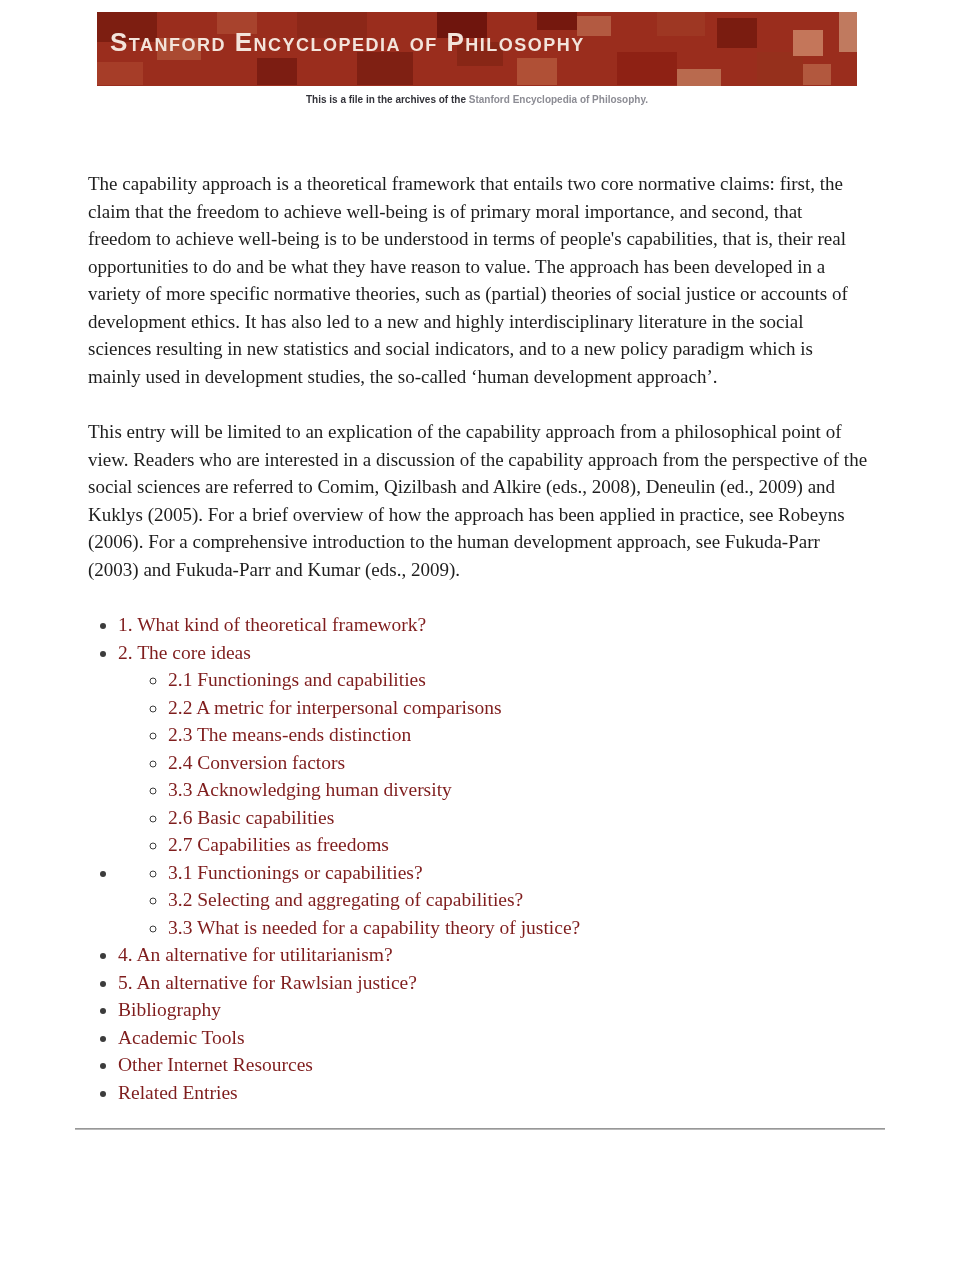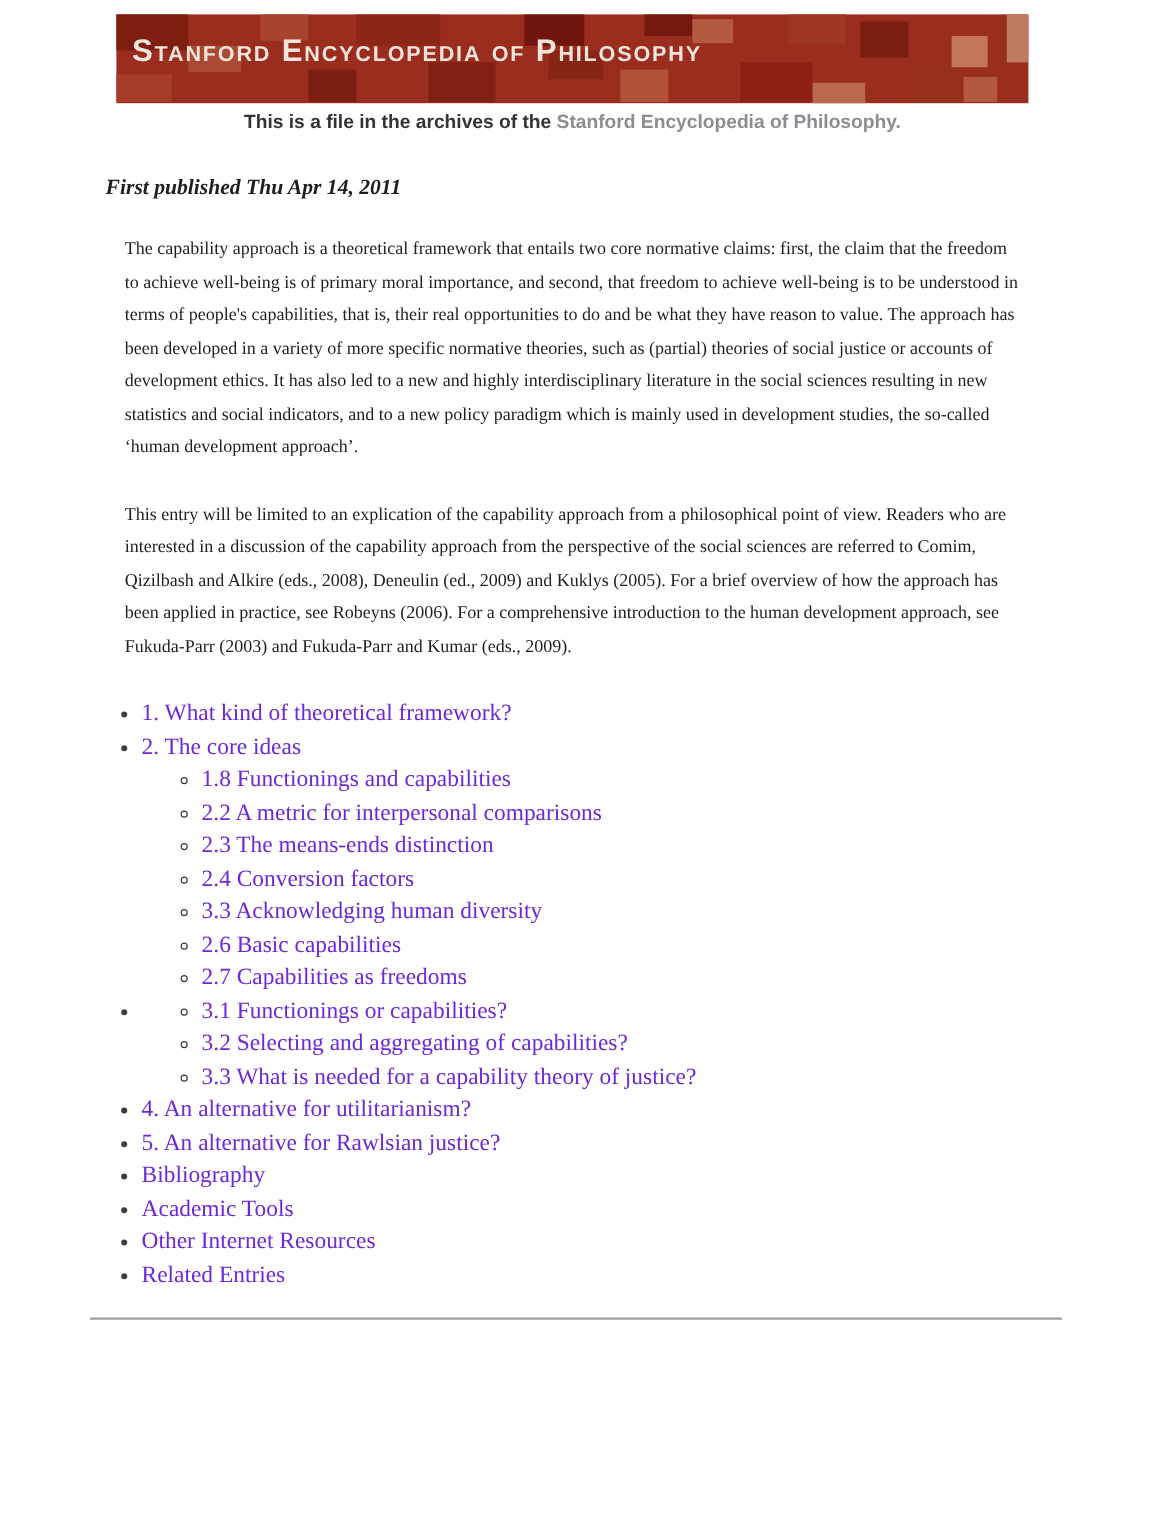--- a/index.html
+++ b/index.html
@@ -55,42 +55,42 @@
   .banner-edition{
     font-family:"Liberation Sans", sans-serif;font-weight:bold;
     font-size:15px;line-height:17px;font-variant:small-caps;
     letter-spacing:1.2px;color:#e9d2c7;margin-top:3px;
   }
 
   
   .notice{
     position:absolute;left:97px;top:94px;width:760px;text-align:center;
     font-family:"Liberation Sans", sans-serif;font-weight:bold;
-    font-size:16px;color:#33333a;
+    font-size:10px;color:#33333a;
   }
   .notice a{color:#8c8c94;text-decoration:none;}
 
   
   .content{position:absolute;left:88px;top:142px;width:782px;color:#1e1e1e;}
   h1.article-title{
     margin:0;font-size:41px;line-height:46px;font-weight:bold;color:#0a0a0a;
     font-family:"Liberation Serif", serif;
   }
   .pubdate{
     margin:4px 0 0 0;font-size:18px;font-style:italic;font-weight:bold;color:#1e1e1e;
   }
-  .content p{font-size:15px;line-height:27.5px;margin:28px 16px;}
+  .content p{font-size:19px;line-height:27.5px;margin:28px 0;}
 
   
   ul.toc{
     margin:28px 0 0 0;padding:0 0 0 30px;list-style:disc;
     font-size:19.5px;line-height:27.5px;color:#3c3c3c;
   }
   ul.toc ul{margin:0;padding:0 0 0 50px;list-style:circle;}
-  ul.toc a{color:#6d28d9;text-decoration:none;}
+  ul.toc a{color:#7f1d1d;text-decoration:none;}
 
   hr.bottom-rule{
     border:none;height:2px;width:810px;margin:22px 0 0 -13px;
     background:linear-gradient(#878787,#c8c8c8);
   }
 </style>
 </head>
 <body>
 
 <div class="page">
@@ -99,30 +99,29 @@
     <div class="banner-inner">
       <div class="banner-title">Stanford Encyclopedia of Philosophy</div>
     </div>
   </div>
 
   <div class="notice">
     <span>This is a file in the archives of the </span><a href="#">Stanford Encyclopedia of Philosophy.</a>
   </div>
 
   <div class="content">
-    <div class="pubdate">First published Thu Apr 14, 2011</div>
 
     <p>The capability approach is a theoretical framework that entails two core normative claims: first, the claim that the freedom to achieve well-being is of primary moral importance, and second, that freedom to achieve well-being is to be understood in terms of people's capabilities, that is, their real opportunities to do and be what they have reason to value. The approach has been developed in a variety of more specific normative theories, such as (partial) theories of social justice or accounts of development ethics. It has also led to a new and highly interdisciplinary literature in the social sciences resulting in new statistics and social indicators, and to a new policy paradigm which is mainly used in development studies, the so-called ‘human development approach’.</p>
 
     <p>This entry will be limited to an explication of the capability approach from a philosophical point of view. Readers who are interested in a discussion of the capability approach from the perspective of the social sciences are referred to Comim, Qizilbash and Alkire (eds., 2008), Deneulin (ed., 2009) and Kuklys (2005). For a brief overview of how the approach has been applied in practice, see Robeyns (2006). For a comprehensive introduction to the human development approach, see Fukuda-Parr (2003) and Fukuda-Parr and Kumar (eds., 2009).</p>
 
     <ul class="toc">
         <li><a href="#">1. What kind of theoretical framework?</a></li>
         <li><a href="#">2. The core ideas</a><ul>
-            <li><a href="#">1.8 Functionings and capabilities</a></li>
+            <li><a href="#">2.1 Functionings and capabilities</a></li>
             <li><a href="#">2.2 A metric for interpersonal comparisons</a></li>
             <li><a href="#">2.3 The means-ends distinction</a></li>
             <li><a href="#">2.4 Conversion factors</a></li>
             <li><a href="#">3.3 Acknowledging human diversity</a></li>
             <li><a href="#">2.6 Basic capabilities</a></li>
             <li><a href="#">2.7 Capabilities as freedoms</a></li>
           </ul></li>
         <li><ul>
             <li><a href="#">3.1 Functionings or capabilities?</a></li>
             <li><a href="#">3.2 Selecting and aggregating of capabilities?</a></li>

